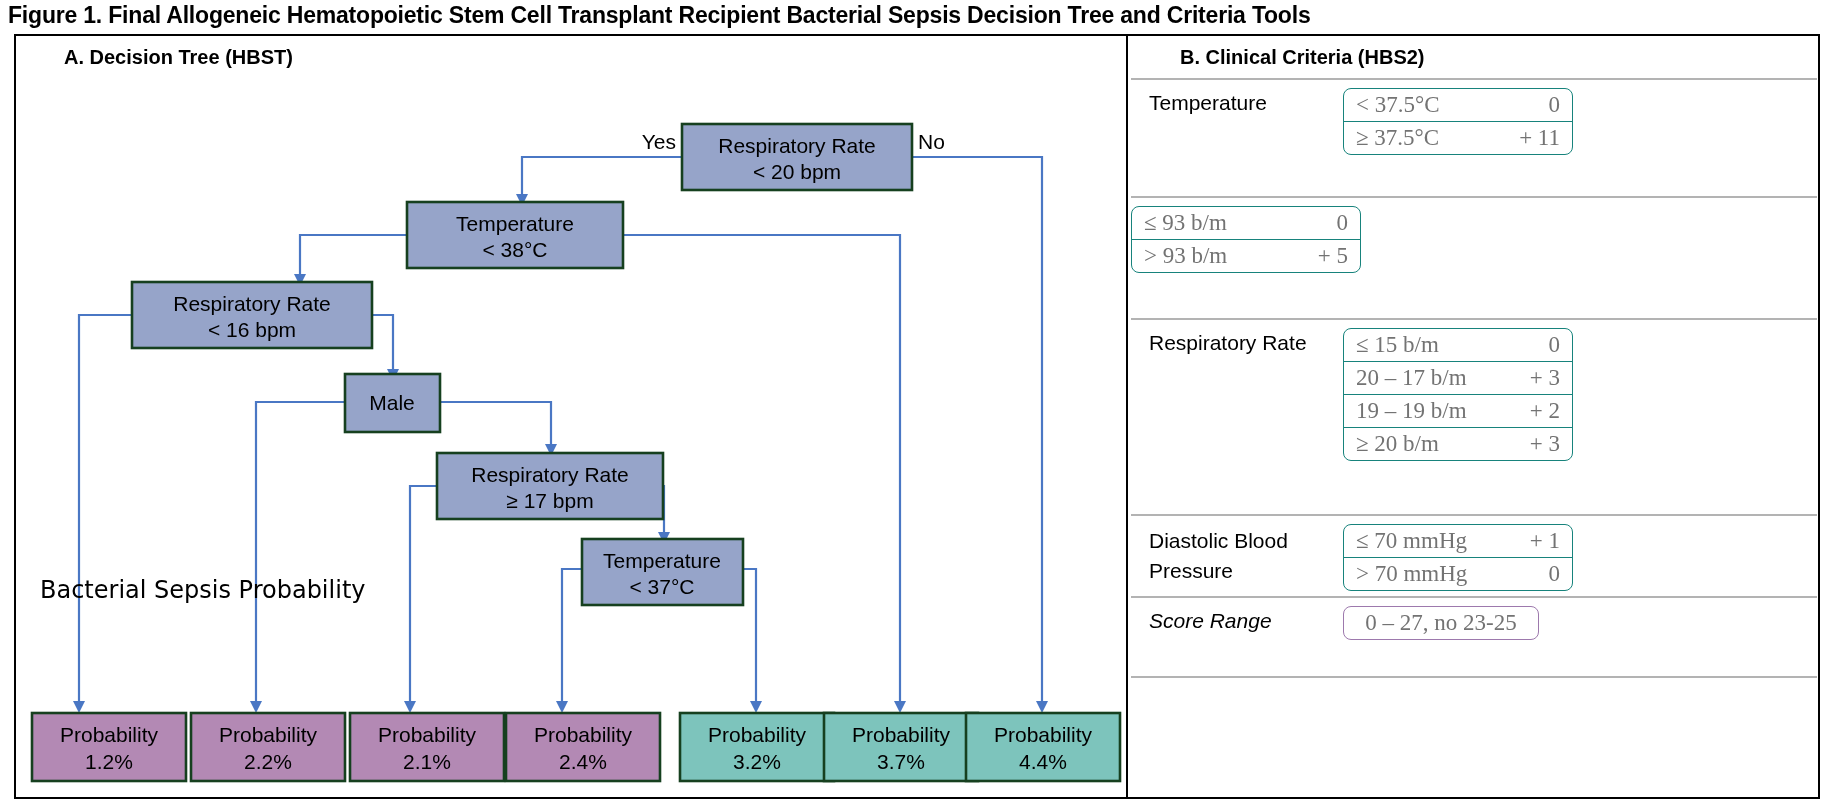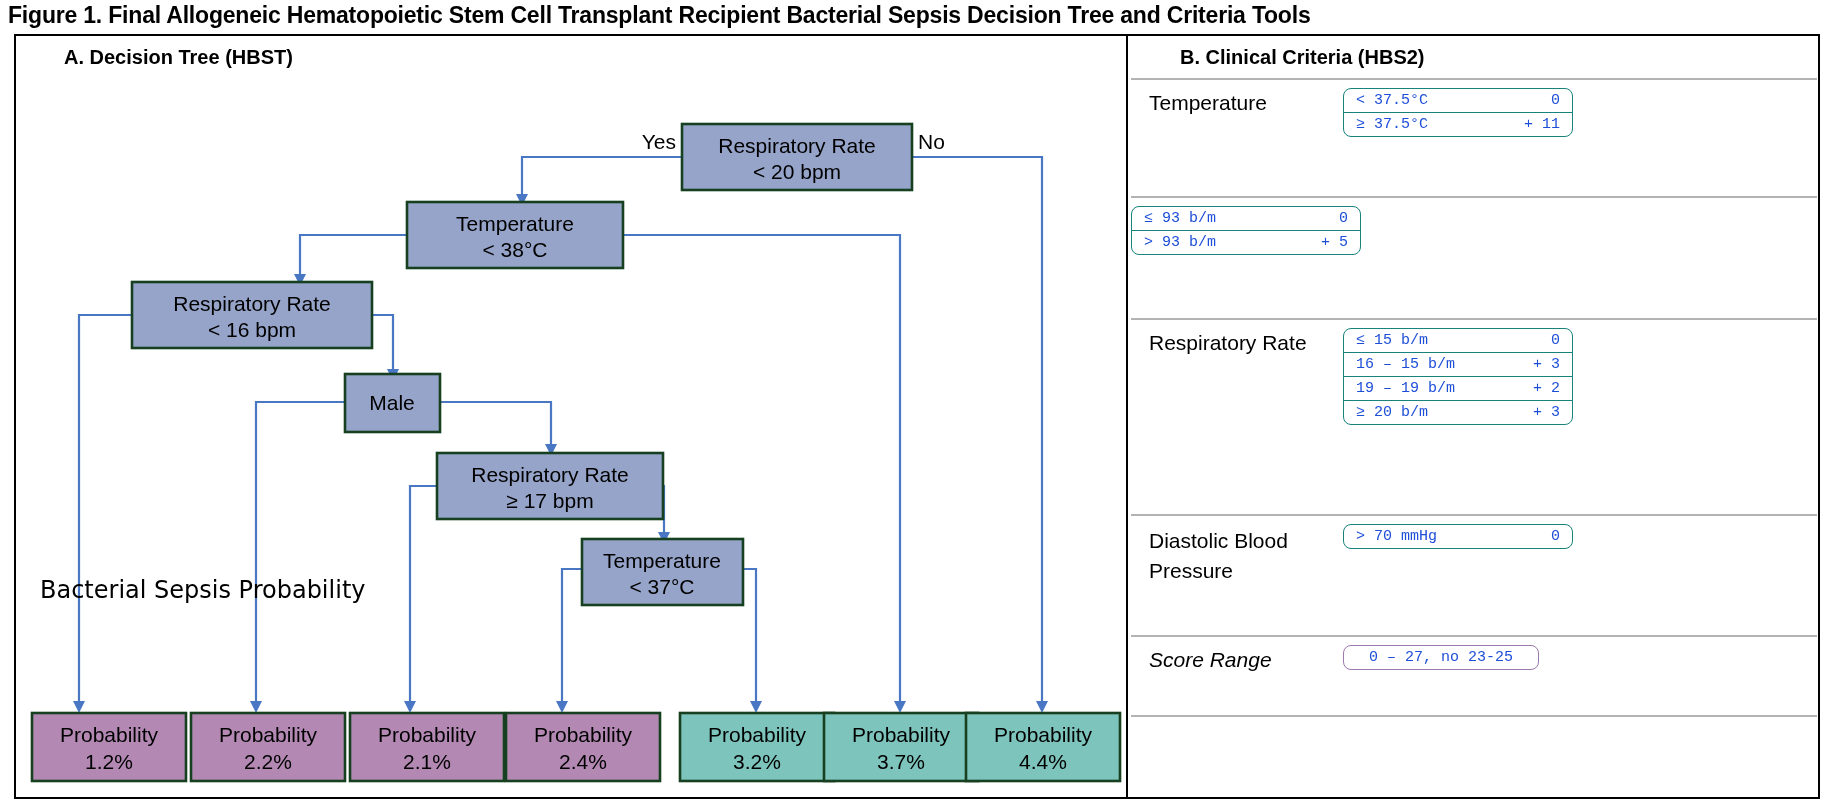--- a/index.html
+++ b/index.html
@@ -49,21 +49,21 @@
     font-family:"Liberation Sans",sans-serif;font-size:21px;color:#000;line-height:26px;
   }
   .crit-name.italic{font-style:italic;}
   .crit-table{
     margin-top:8px;width:230px;border:1.8px solid #17837c;border-radius:8px;
     background:#fff;overflow:hidden;box-sizing:border-box;
   }
   .crit-table.score{border-color:#9d79ad;width:196px;}
   .crit-line{
     display:flex;justify-content:space-between;align-items:center;
-    padding:3px 12px;font-family:Liberation Mono, monospace;font-size:15px;color:#1d4ed8;
+    padding:3px 12px;font-family:Liberation Serif, serif;font-size:23px;color:#737373;
     border-top:1.6px solid #17837c;box-sizing:border-box;
   }
   .crit-line:first-child{border-top:none;}
   .crit-table.score .crit-line{border-top:none;justify-content:center;}
   .crit-label{white-space:nowrap;}
   .crit-score{white-space:nowrap;}
   .crit-bottom-rule{border-top:2px solid #b3b3b3;height:0;}
 </style>
 </head>
 <body>
@@ -223,37 +223,41 @@
     </div>
 
     <div class="crit-row" style="height:196px;">
       <div class="crit-name">Respiratory Rate</div>
       <div class="crit-table">
         <div class="crit-line">
           <span class="crit-label">≤ 15 b/m</span>
           <span class="crit-score">0</span>
         </div>
         <div class="crit-line">
-          <span class="crit-label">16 – 15 b/m</span>
+          <span class="crit-label">20 – 17 b/m</span>
           <span class="crit-score">+ 3</span>
         </div>
         <div class="crit-line">
           <span class="crit-label">19 – 19 b/m</span>
           <span class="crit-score">+ 2</span>
         </div>
         <div class="crit-line">
           <span class="crit-label">≥ 20 b/m</span>
           <span class="crit-score">+ 3</span>
         </div>
       </div>
     </div>
 
-    <div class="crit-row" style="height:121px;">
+    <div class="crit-row" style="height:82px;">
       <div class="crit-name" style="line-height:30px;">Diastolic Blood Pressure</div>
       <div class="crit-table">
+        <div class="crit-line">
+          <span class="crit-label">≤ 70 mmHg</span>
+          <span class="crit-score">+ 1</span>
+        </div>
         <div class="crit-line">
           <span class="crit-label">&gt; 70 mmHg</span>
           <span class="crit-score">0</span>
         </div>
       </div>
     </div>
 
     <div class="crit-row" style="height:80px;">
       <div class="crit-name italic">Score Range</div>
       <div class="crit-table score">

